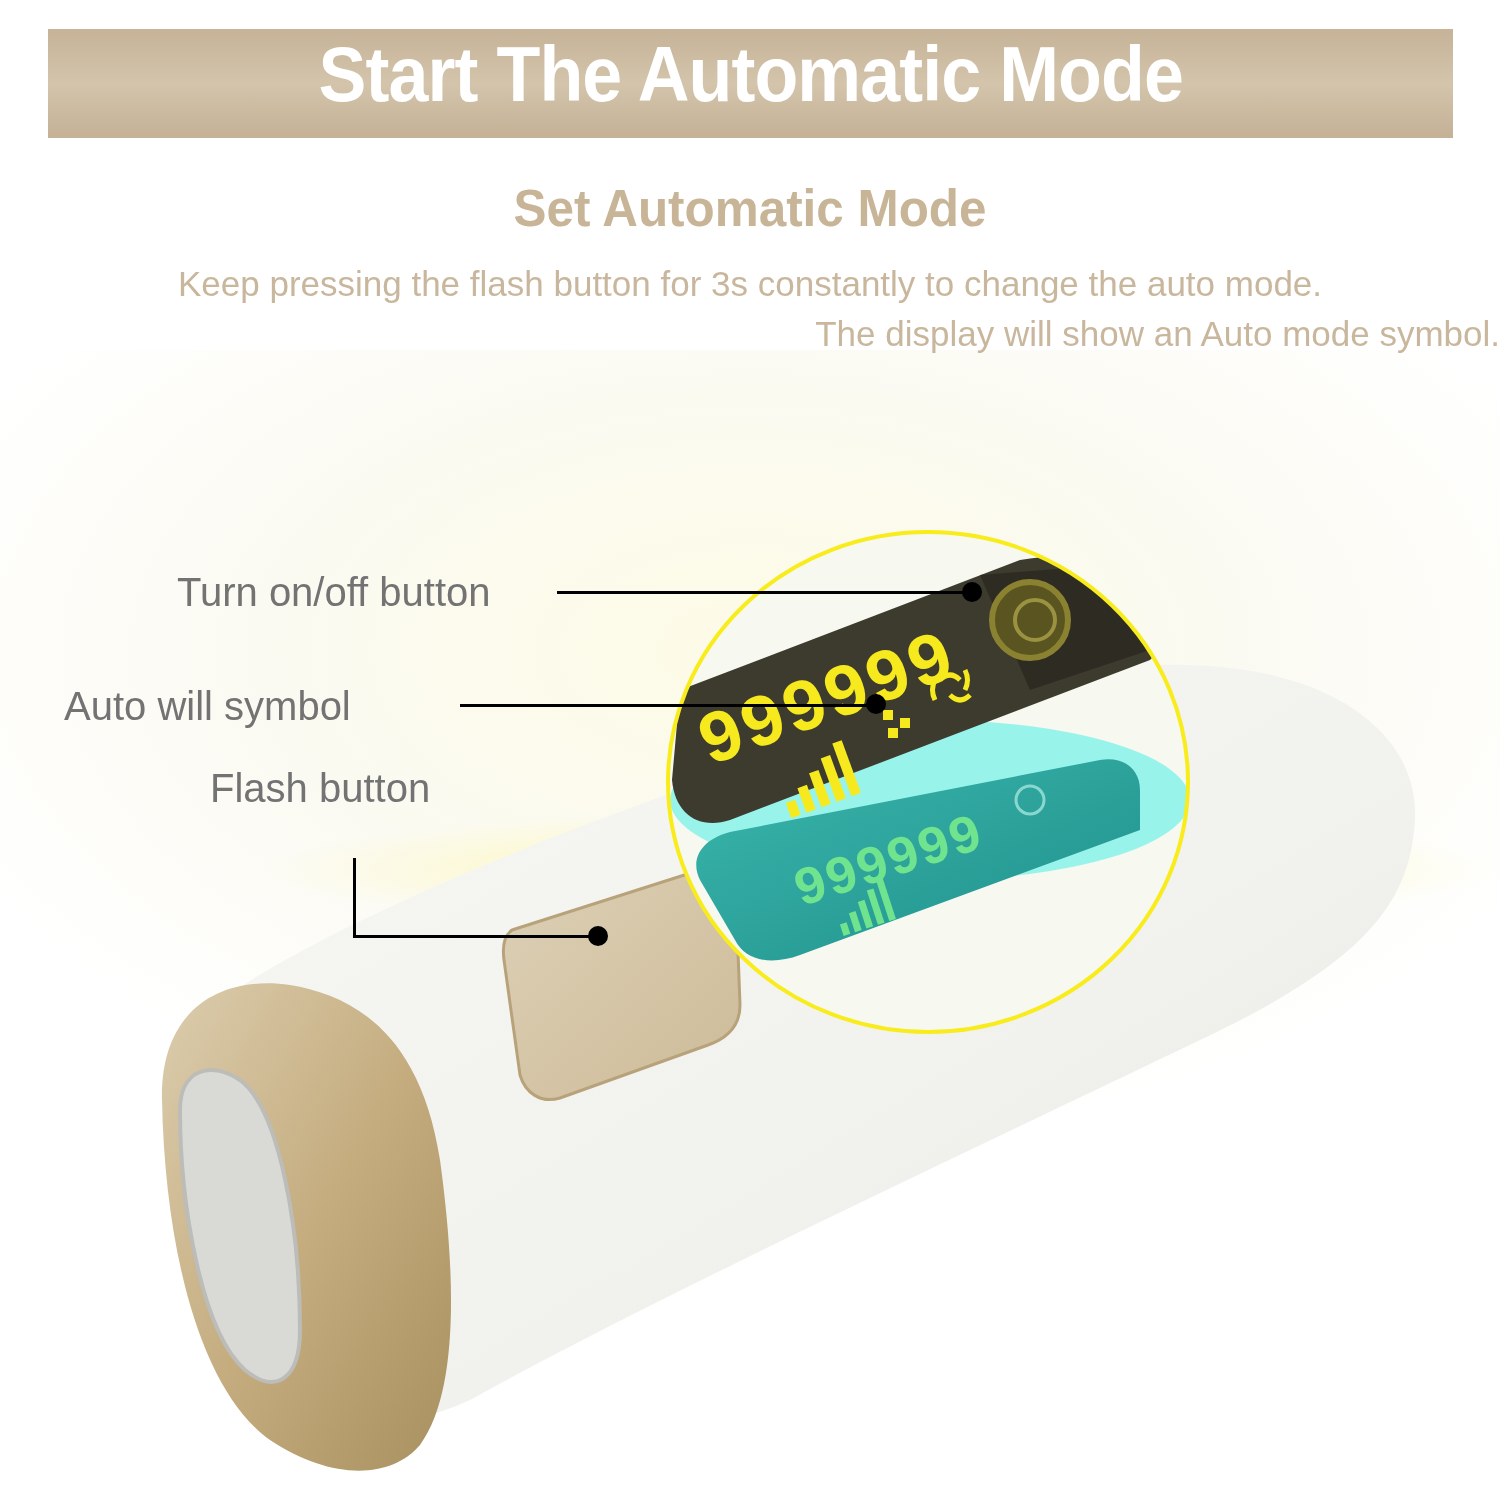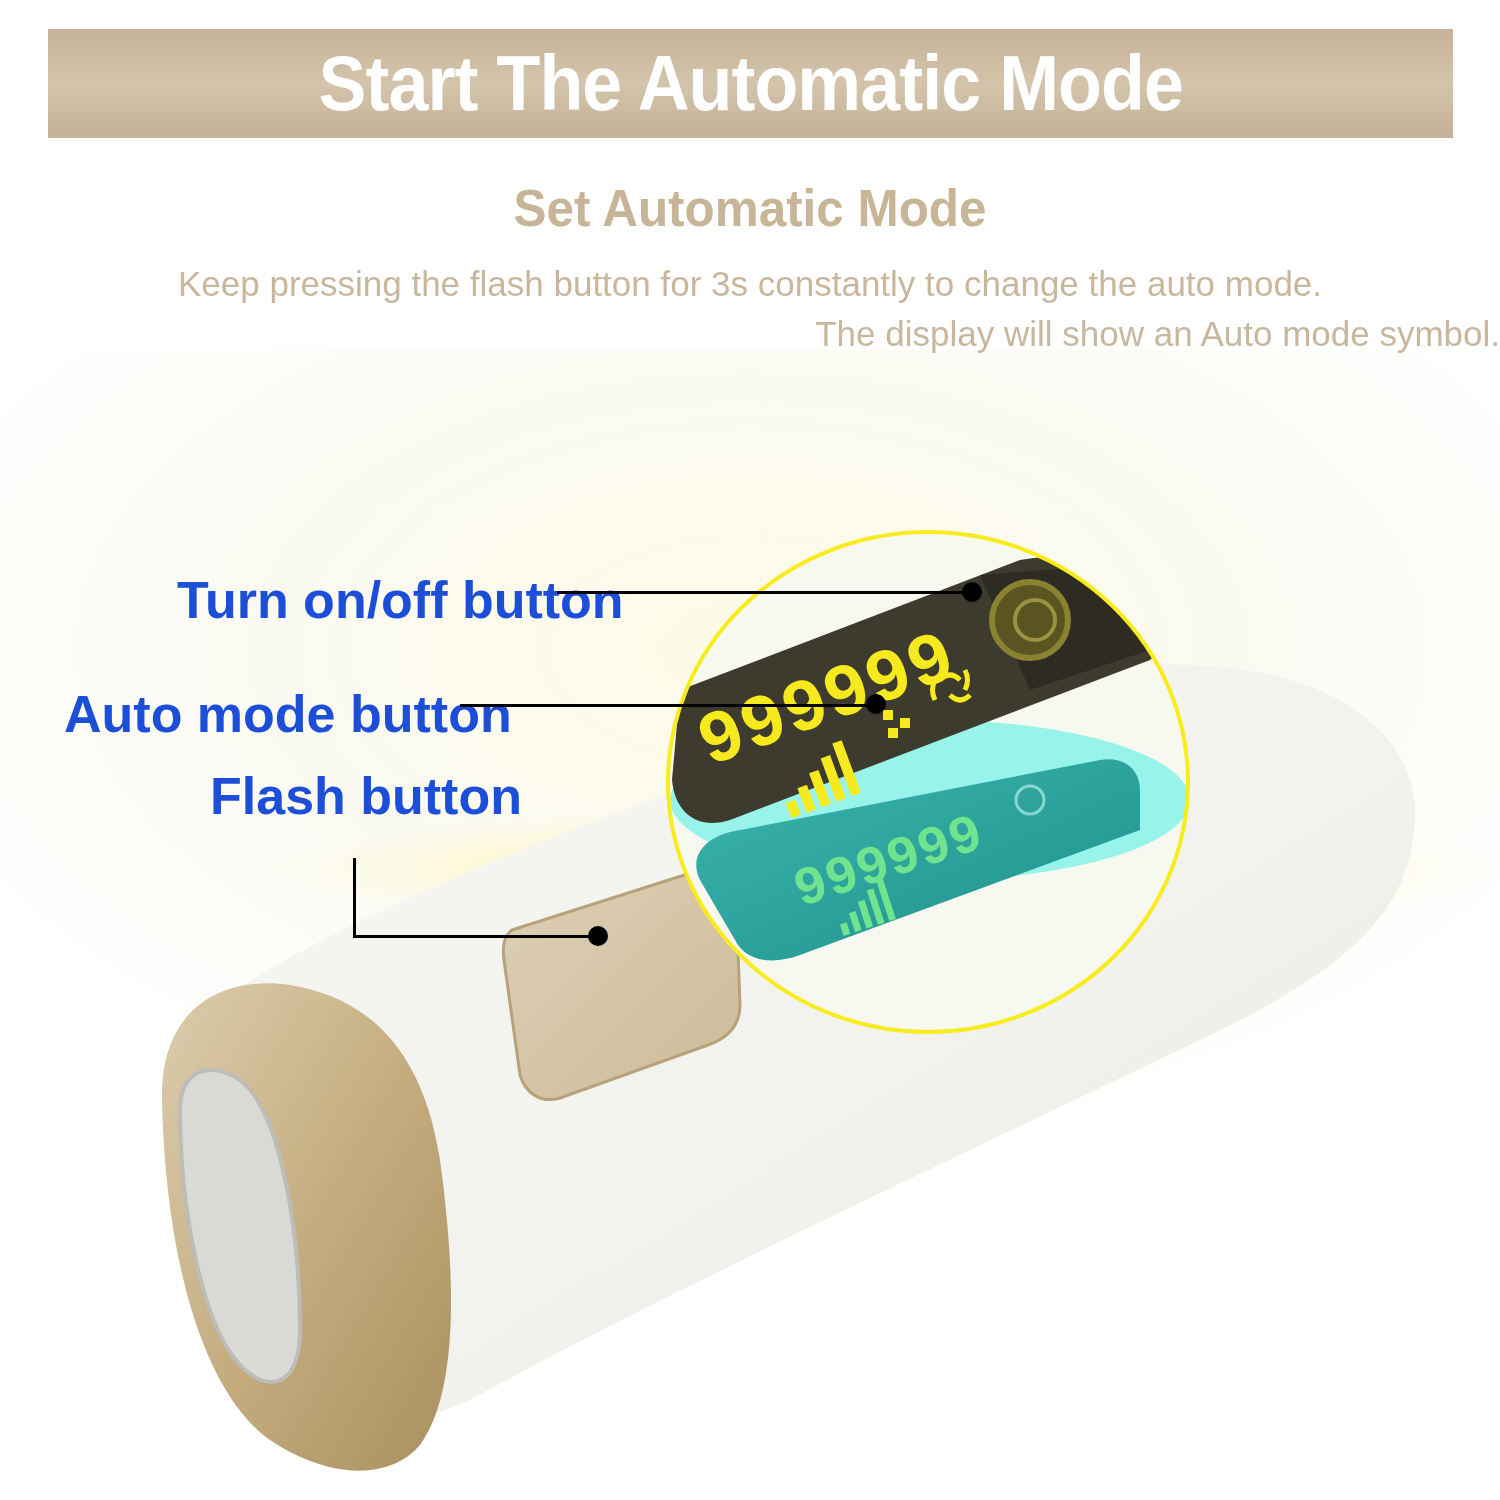--- a/index.html
+++ b/index.html
@@ -10,39 +10,39 @@
   }
   .bg-glow {
     position: absolute; left: 0; top: 350px; width: 1500px; height: 1150px;
     background:
       radial-gradient(ellipse 620px 60px at 880px 520px, rgba(255,240,40,0.85), rgba(255,245,120,0.25) 55%, rgba(255,255,255,0) 100%),
       radial-gradient(ellipse 900px 500px at 750px 300px, #fdfbe6, #fbfaf2 55%, #ffffff 100%);
   }
   .banner {
     position: absolute; left: 48px; top: 29px; width: 1405px; height: 109px;
     background: linear-gradient(180deg, #c6b398 0%, #d3c4ab 50%, #c4b196 100%);
-    display: flex; align-items: center; justify-content: center;
+    display: flex; align-items: flex-start; justify-content: center;
   }
   .banner-title {
     color: #ffffff; font-weight: bold; font-size: 78px; letter-spacing: -1px;
     transform: scaleX(0.92);
   }
   .subtitle {
     position: absolute; left: 0; top: 178px; width: 1500px; text-align: center;
     color: #c8b597; font-weight: bold; font-size: 52px; transform: scaleX(0.95);
   }
   .desc {
     position: absolute; left: 0; width: 1500px; text-align: center;
     color: #c9b79d; font-size: 35px;
   }
   .desc.l1 { top: 264px; }
   .desc.l2 { top: 314px; text-align: right; }
 
   .label {
-    position: absolute; color: #1d4ed8; font-weight: bold; font-size: 52px;
+    position: absolute; color: #737373; font-weight: normal; font-size: 40px;
     white-space: nowrap;
   }
   .line { position: absolute; background: #000; }
   .dot { position: absolute; width: 20px; height: 20px; border-radius: 50%; background: #000; }
 
   
   .device { position: absolute; left: 0; top: 0; width: 1500px; height: 1500px; }
 </style>
 </head>
 <body>
@@ -124,20 +124,20 @@
     </g>
     <circle cx="1030" cy="800" r="14" fill="none" stroke="#89d8d0" stroke-width="3"></circle>
   </g>
   <ellipse cx="928" cy="782" rx="260" ry="250" fill="none" stroke="#f8ec1c" stroke-width="4"></ellipse>
 </svg>
 
 <div class="label" style="left:177px; top:570px;">Turn on/off button</div>
 <div class="line" style="left:557px; top:591px; width:415px; height:3px;"></div>
 <div class="dot" style="left:962px; top:582px;"></div>
 
-<div class="label" style="left:64px; top:684px;">Auto mode button</div>
+<div class="label" style="left:64px; top:684px;">Auto will symbol</div>
 <div class="line" style="left:460px; top:704px; width:418px; height:3px;"></div>
 <div class="dot" style="left:866px; top:694px;"></div>
 
 <div class="label" style="left:210px; top:766px;">Flash button</div>
 <div class="line" style="left:353px; top:858px; width:3px; height:80px;"></div>
 <div class="line" style="left:353px; top:935px; width:245px; height:3px;"></div>
 <div class="dot" style="left:588px; top:926px;"></div>
 
 </body></html>

